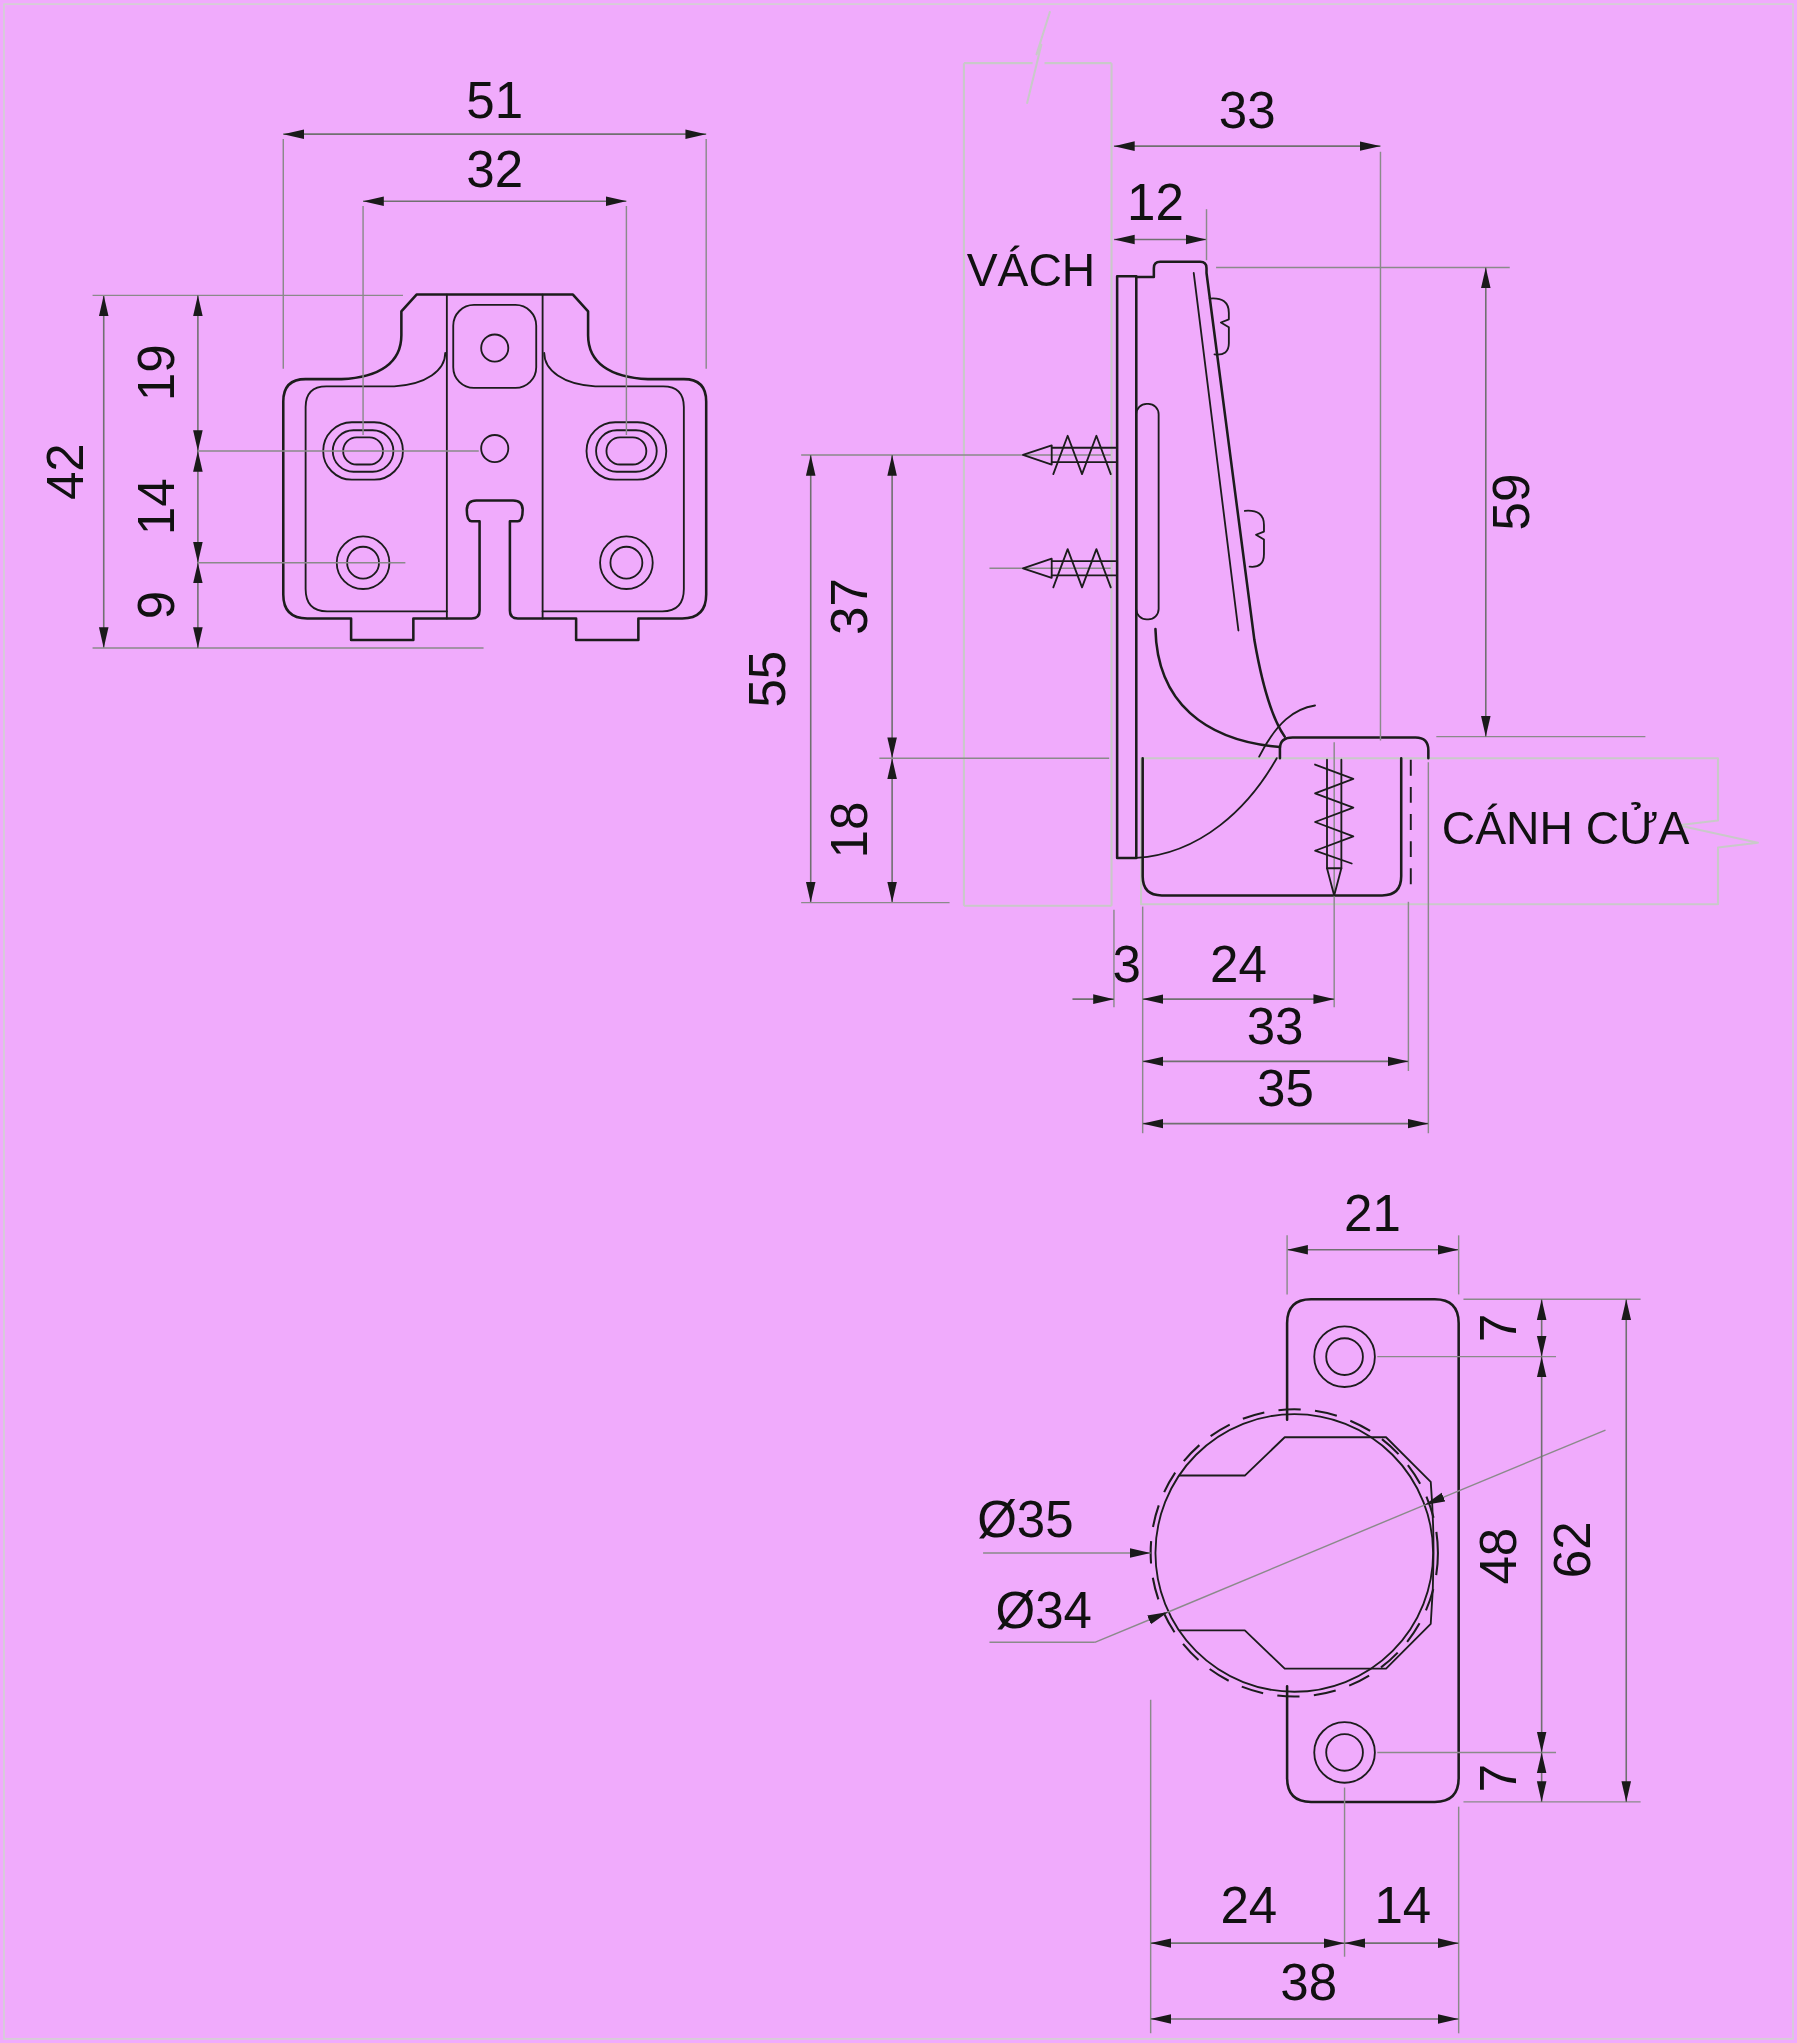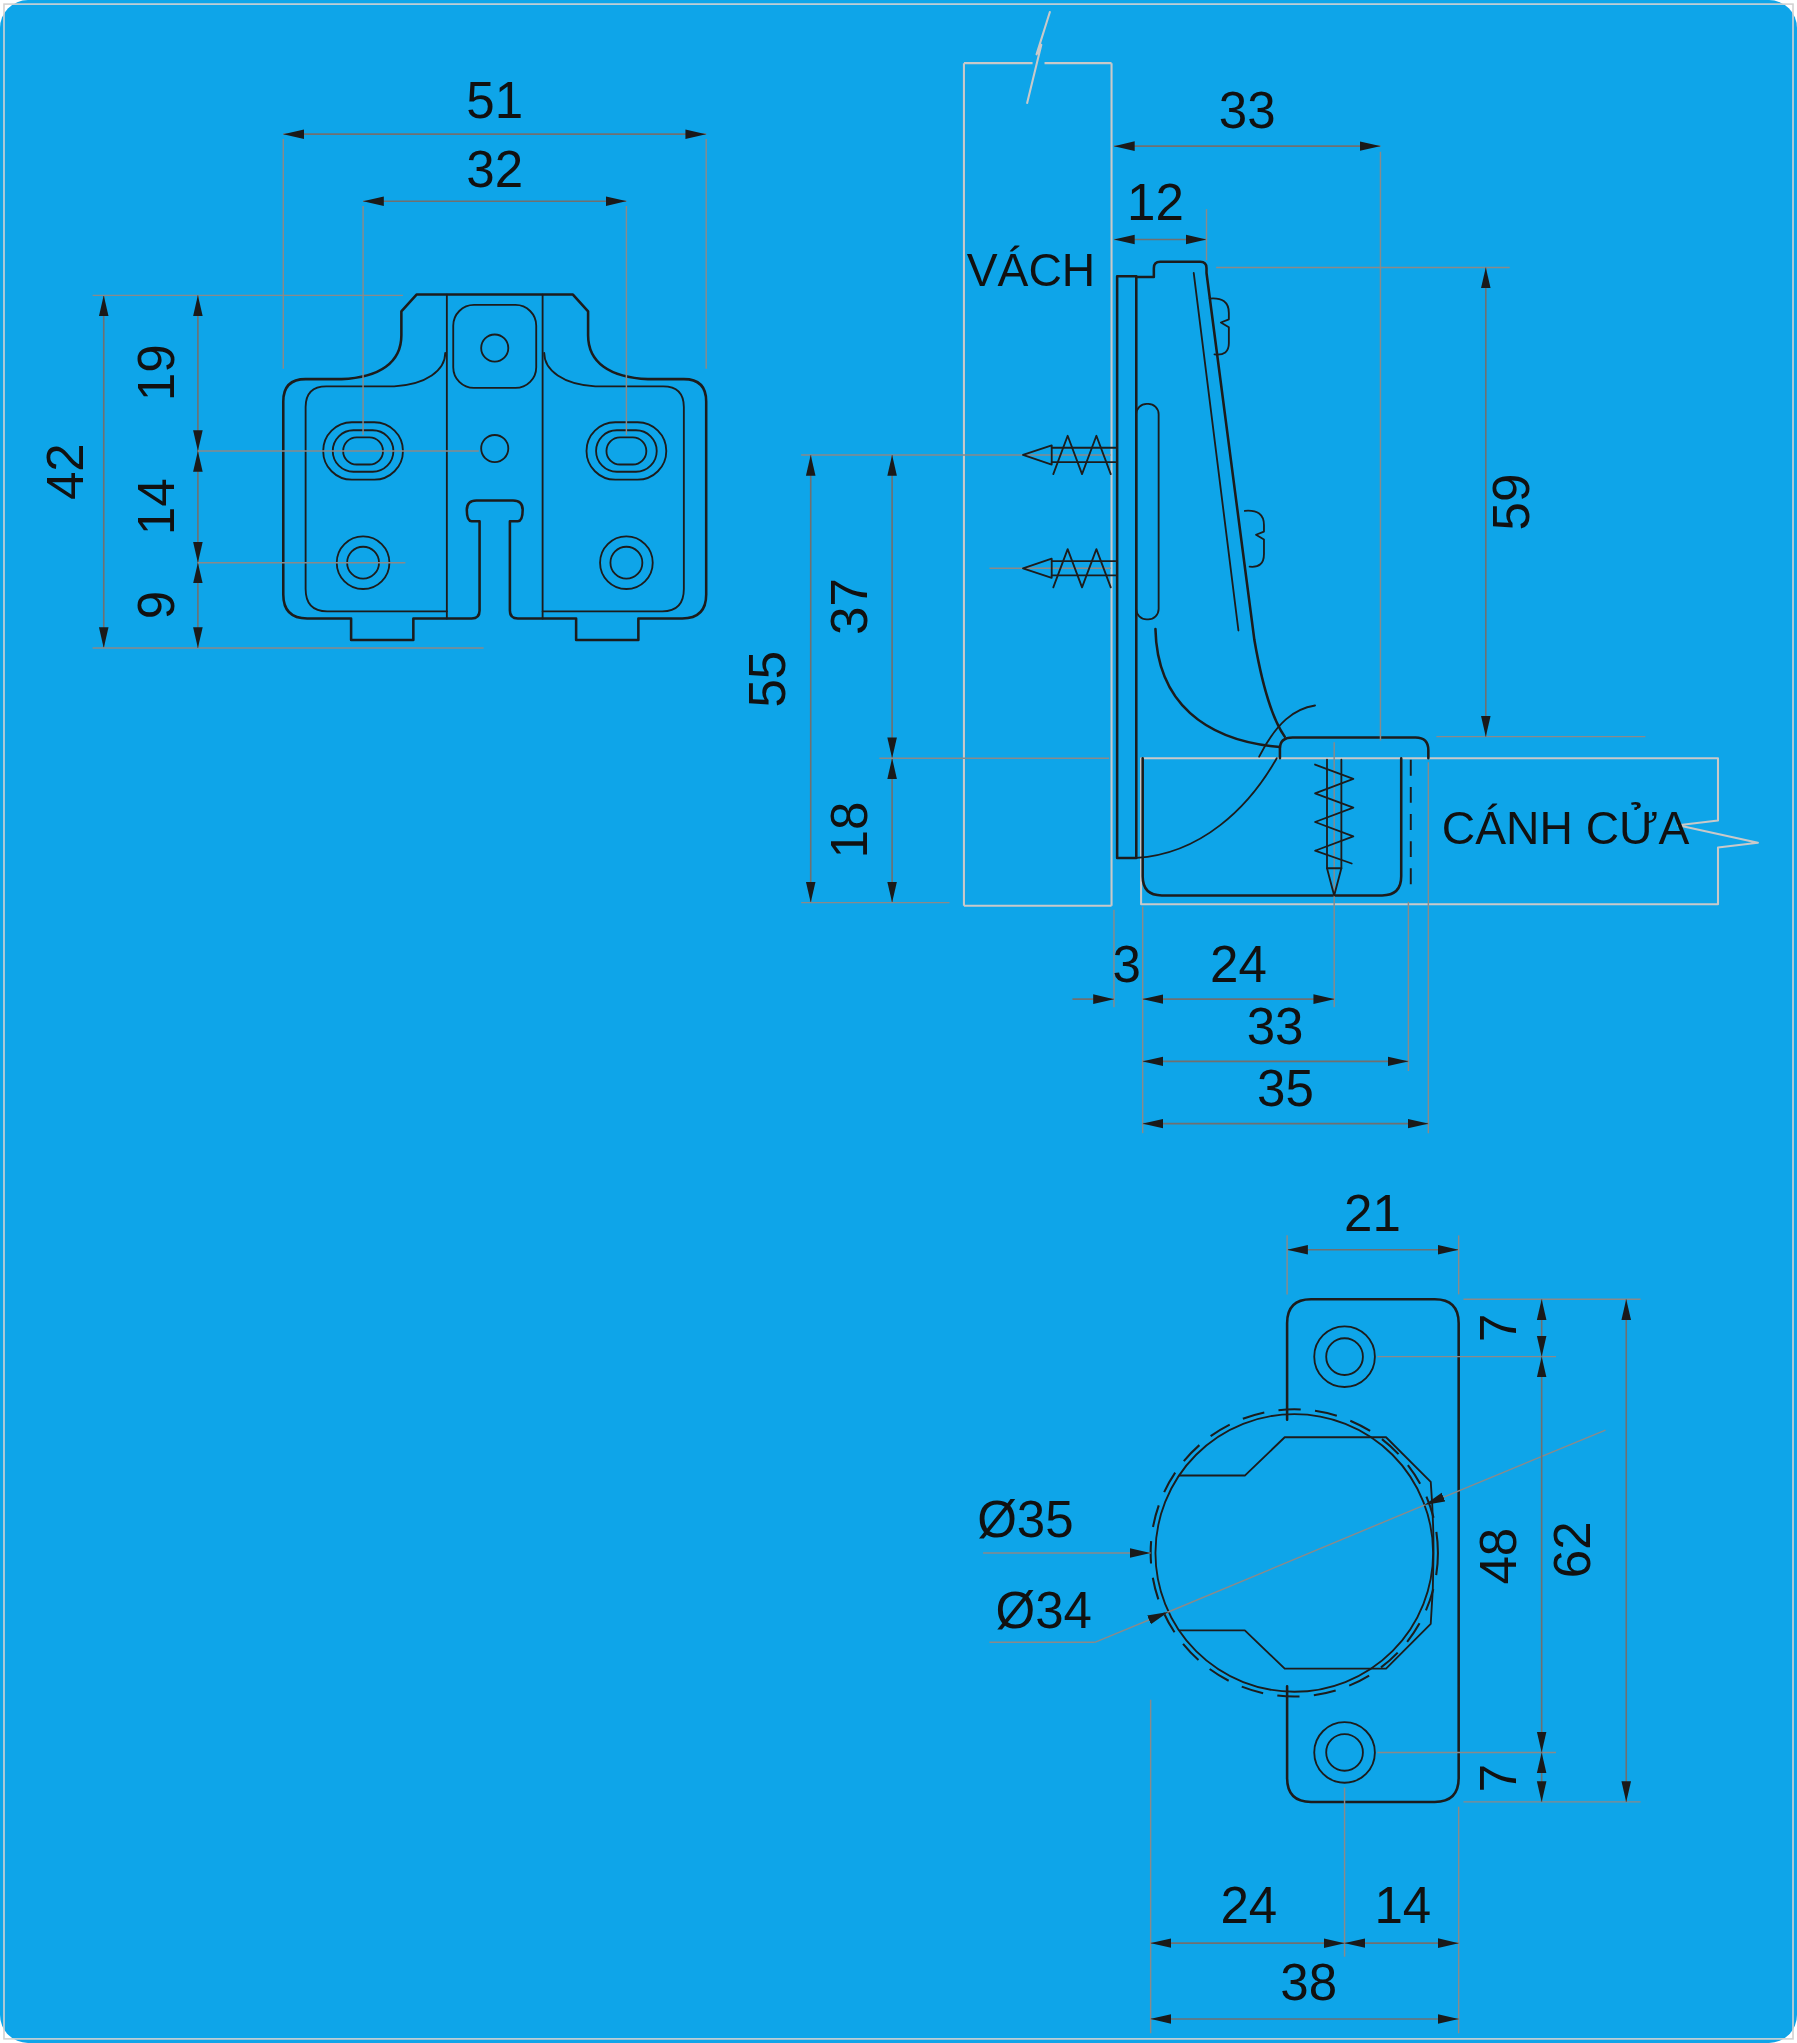--- a/index.html
+++ b/index.html
@@ -1,16 +1,16 @@
 <!DOCTYPE html>
 <html style="font-size:12.8px"><head>
 <meta charset="utf-8">
 <style>
   html,body{margin:0;padding:0;background:#ffffff;}
-  .stage{position:relative;width:1797px;height:2043px;background:#0ea5e9;font-family:"Liberation Sans",sans-serif;border-radius:28px;}
+  .stage{position:relative;width:1797px;height:2043px;background:#f0abfc;font-family:"Liberation Sans",sans-serif;}
   svg{display:block}
   .ol{fill:none;stroke:#1c1c1c;stroke-width:3.2;stroke-linejoin:round;stroke-linecap:round}
   .in{fill:none;stroke:#1c1c1c;stroke-width:2.3;stroke-linejoin:round;stroke-linecap:round}
   .gray{fill:none;stroke:#c9c9c9;stroke-width:2.6;stroke-linejoin:round}
   .dim{fill:none;stroke:#707070;stroke-width:2}
   .thin{fill:none;stroke:#8a8a8a;stroke-width:1.8}
   .dsh{fill:none;stroke:#1c1c1c;stroke-width:2.6;stroke-dasharray:28 18}
   .dsh2{fill:none;stroke:#1c1c1c;stroke-width:2.4;stroke-dasharray:20 14}
   .num{font-family:"Liberation Sans",sans-serif;font-size:64px;fill:#111111;text-anchor:middle}
   .lbl{font-family:"Liberation Sans",sans-serif;font-size:58px;fill:#111111;text-anchor:middle}

